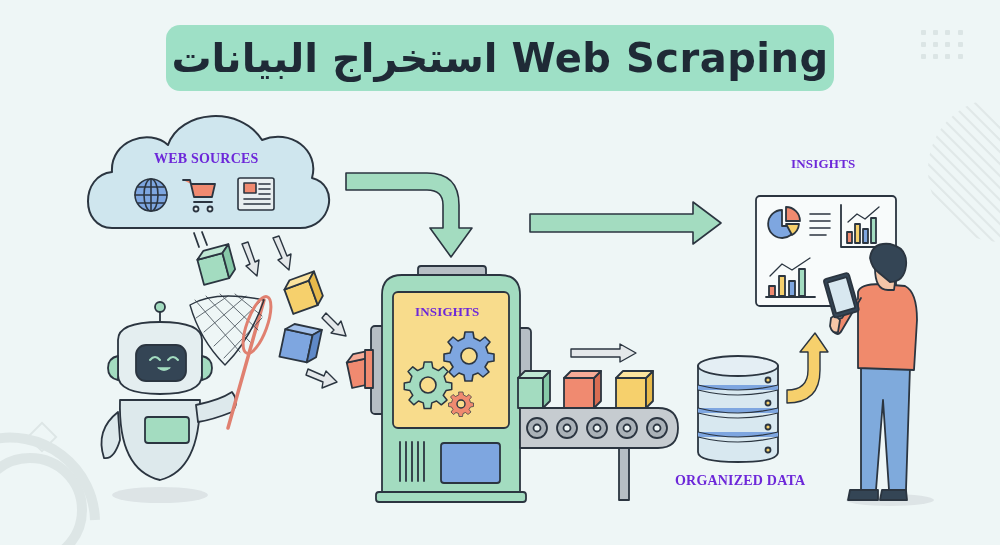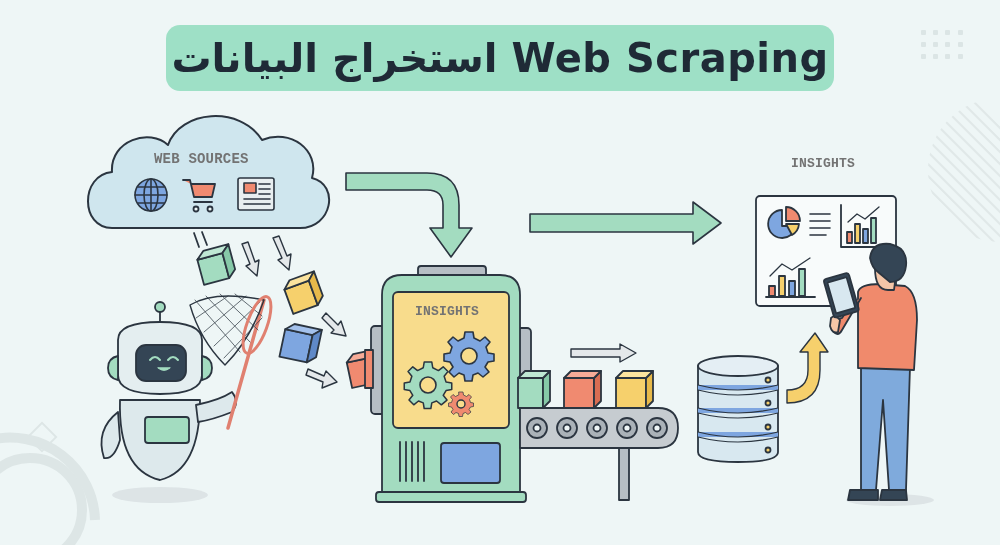--- a/index.html
+++ b/index.html
@@ -1,20 +1,20 @@
 <!DOCTYPE html>
 <html><head>
 <meta charset="utf-8">
 <style>
   html,body{margin:0;padding:0;}
   body{width:1000px;height:545px;overflow:hidden;background:#eef6f6;font-family:"DejaVu Sans",sans-serif;position:relative;}
   .stage{position:absolute;left:0;top:0;width:1000px;height:545px;}
   .title-banner{position:absolute;left:166px;top:25px;width:668px;height:66px;background:#9ee0c6;border-radius:14px;display:flex;align-items:center;justify-content:center;}
   .title-text{font-family:"DejaVu Sans",sans-serif;font-weight:bold;font-size:40px;color:#1f2a36;letter-spacing:0.5px;}
-  .lbl{position:absolute;font-family:Liberation Mono, monospace;font-weight:bold;color:#737373;font-size:14px;letter-spacing:0.2px;white-space:nowrap;}
+  .lbl{position:absolute;font-family:Liberation Serif, serif;font-weight:bold;color:#6d28d9;font-size:14px;letter-spacing:0.2px;white-space:nowrap;}
   svg{position:absolute;left:0;top:0;}
 </style>
 </head>
 <body>
 
 <div class="stage">
 
   <svg width="1000" height="545">
     <g fill="#dbe5e5">
       <rect x="921" y="30" width="5" height="5" rx="1"></rect>
@@ -282,14 +282,15 @@
         <rect x="831" y="279" width="20" height="32" rx="1" fill="#d8e8f0"></rect>
       </g>
       <path d="M 875 268 Q 875 290 888 290 L 894 290 L 895 282 Z" fill="#f4c6a8"></path>
       <path d="M 870 258 Q 872 242 890 244 Q 908 248 906 266 Q 904 282 890 282 L 878 272 Q 872 268 870 258 Z" fill="#344555"></path>
     </g>
   </svg>
 
   <div class="lbl" style="left:154px;top:151px;font-size:14px;">WEB SOURCES</div>
   <div class="lbl" style="left:415px;top:304px;font-size:13px;">INSIGHTS</div>
   <div class="lbl" style="left:791px;top:156px;font-size:13px;">INSIGHTS</div>
+  <div class="lbl" style="left:675px;top:473px;font-size:14px;">ORGANIZED DATA</div>
 
 </div>
 
 </body></html>

